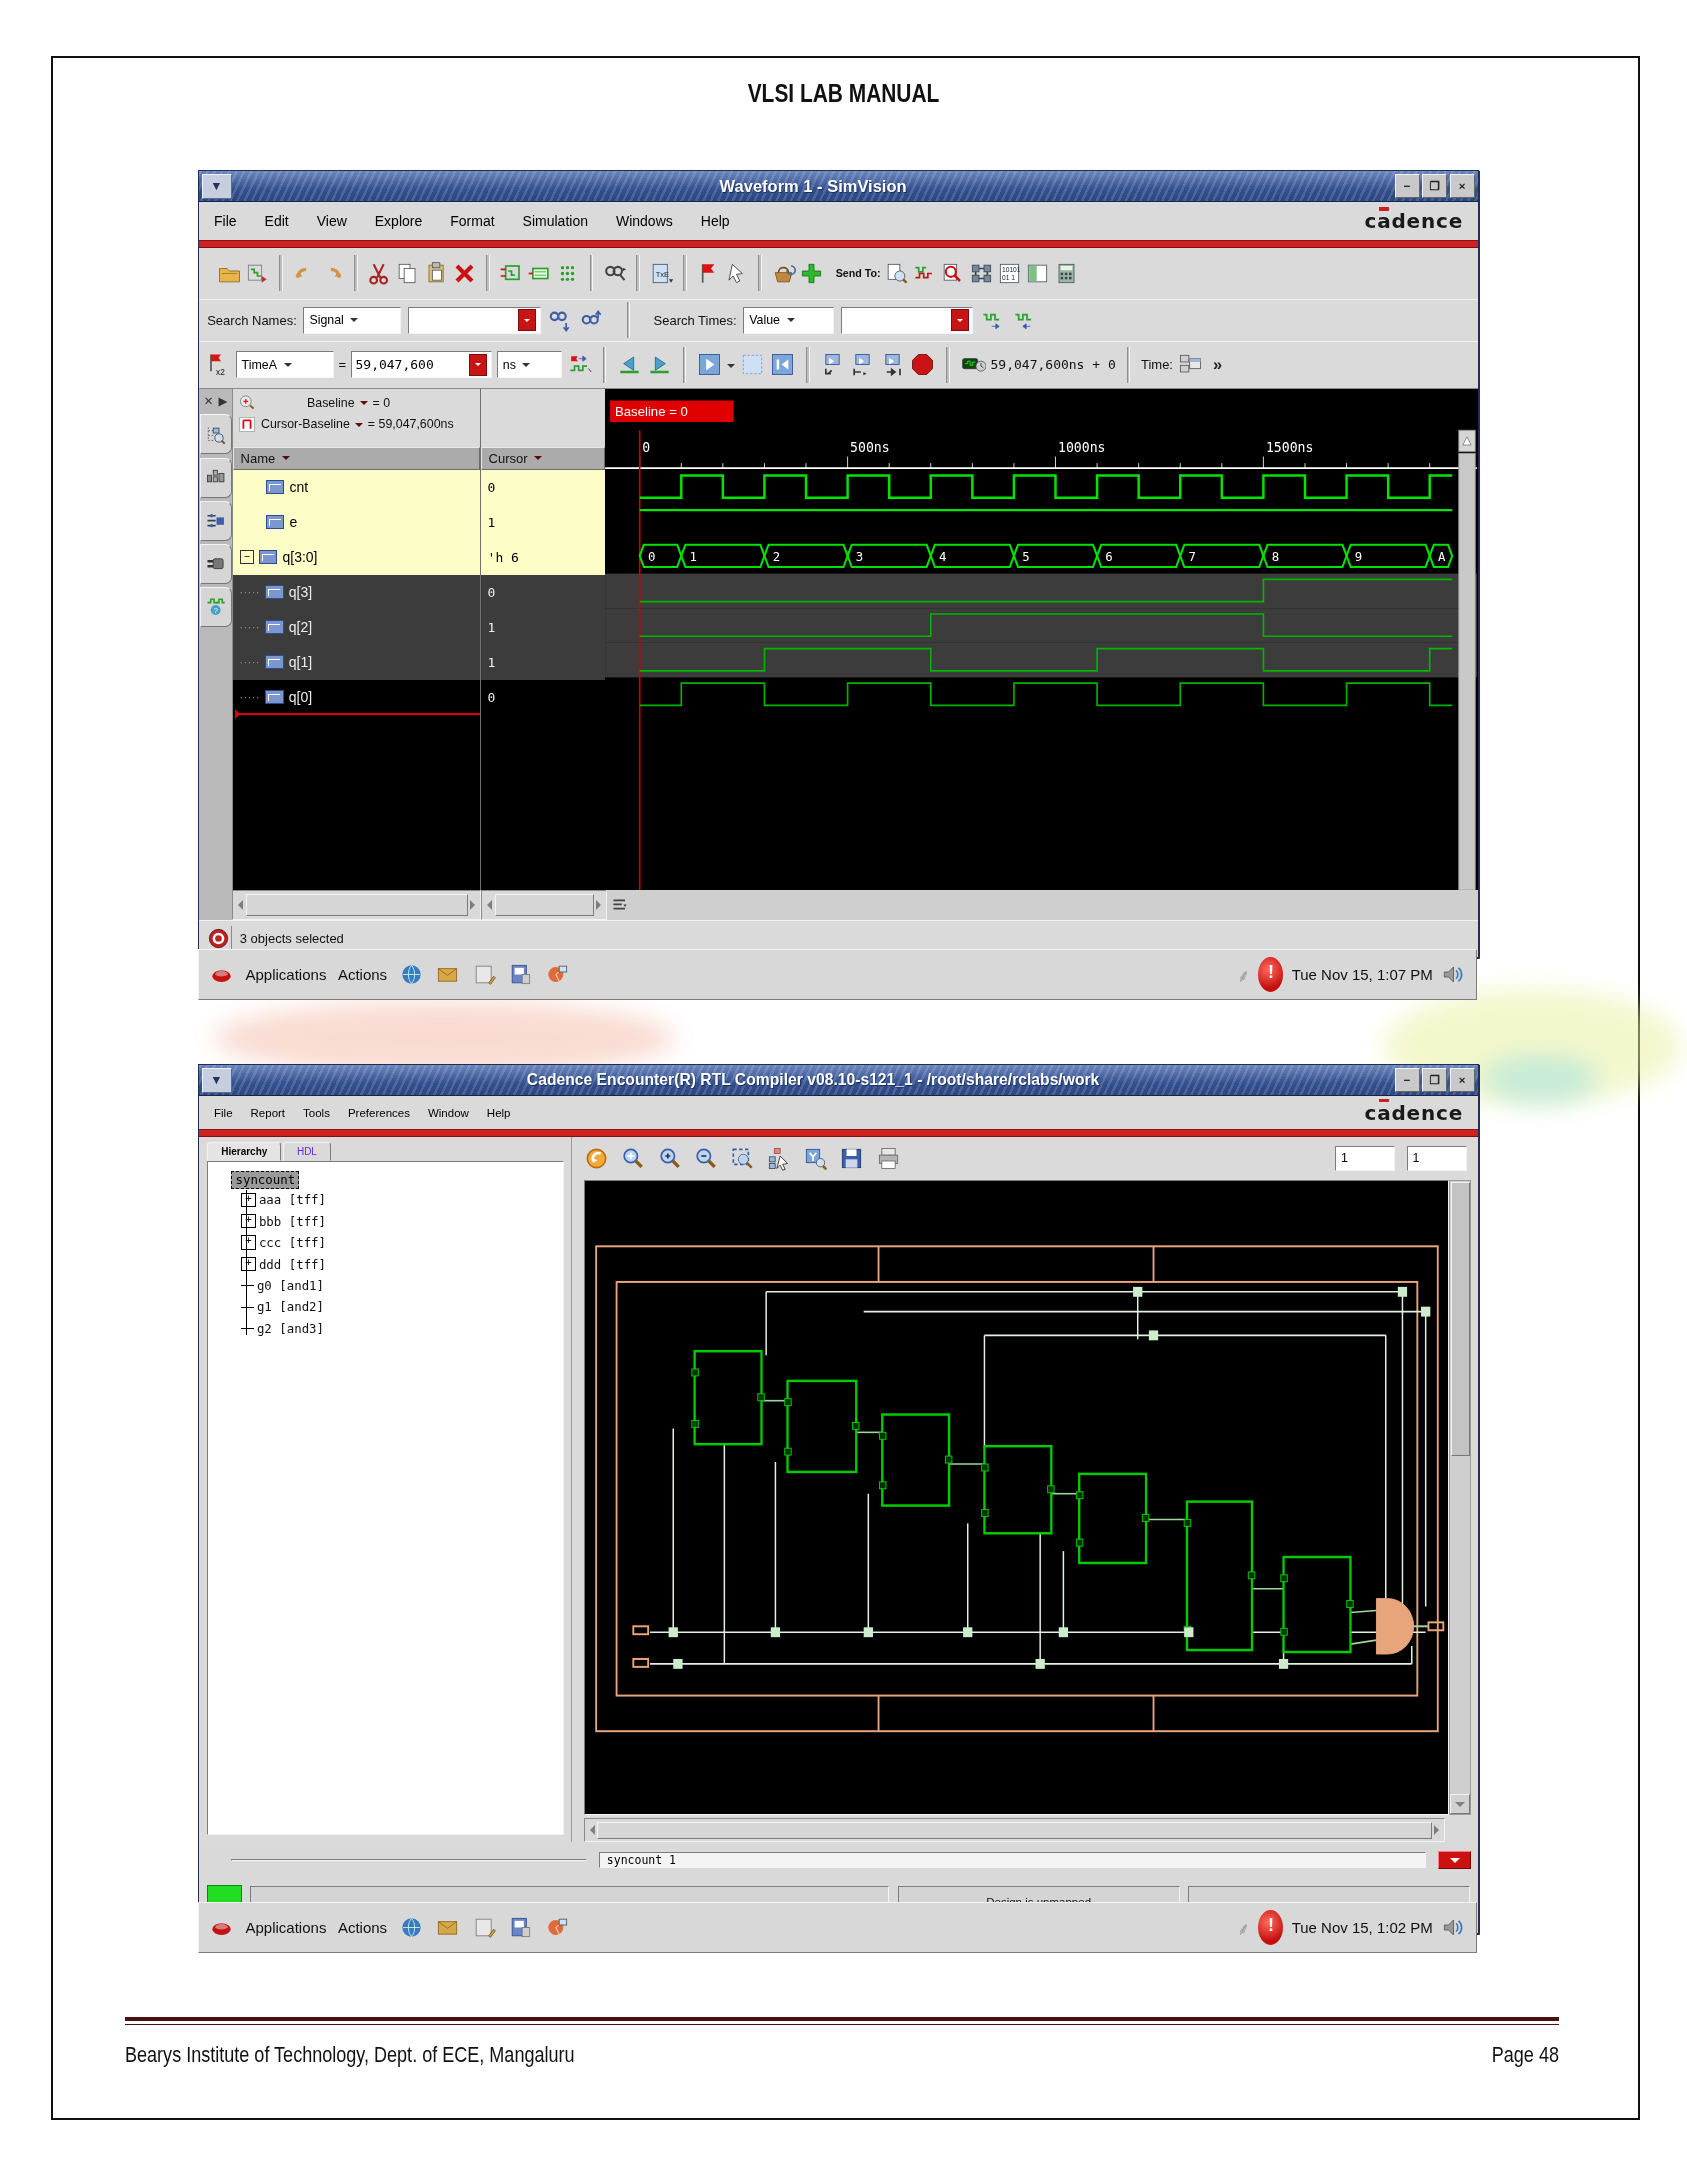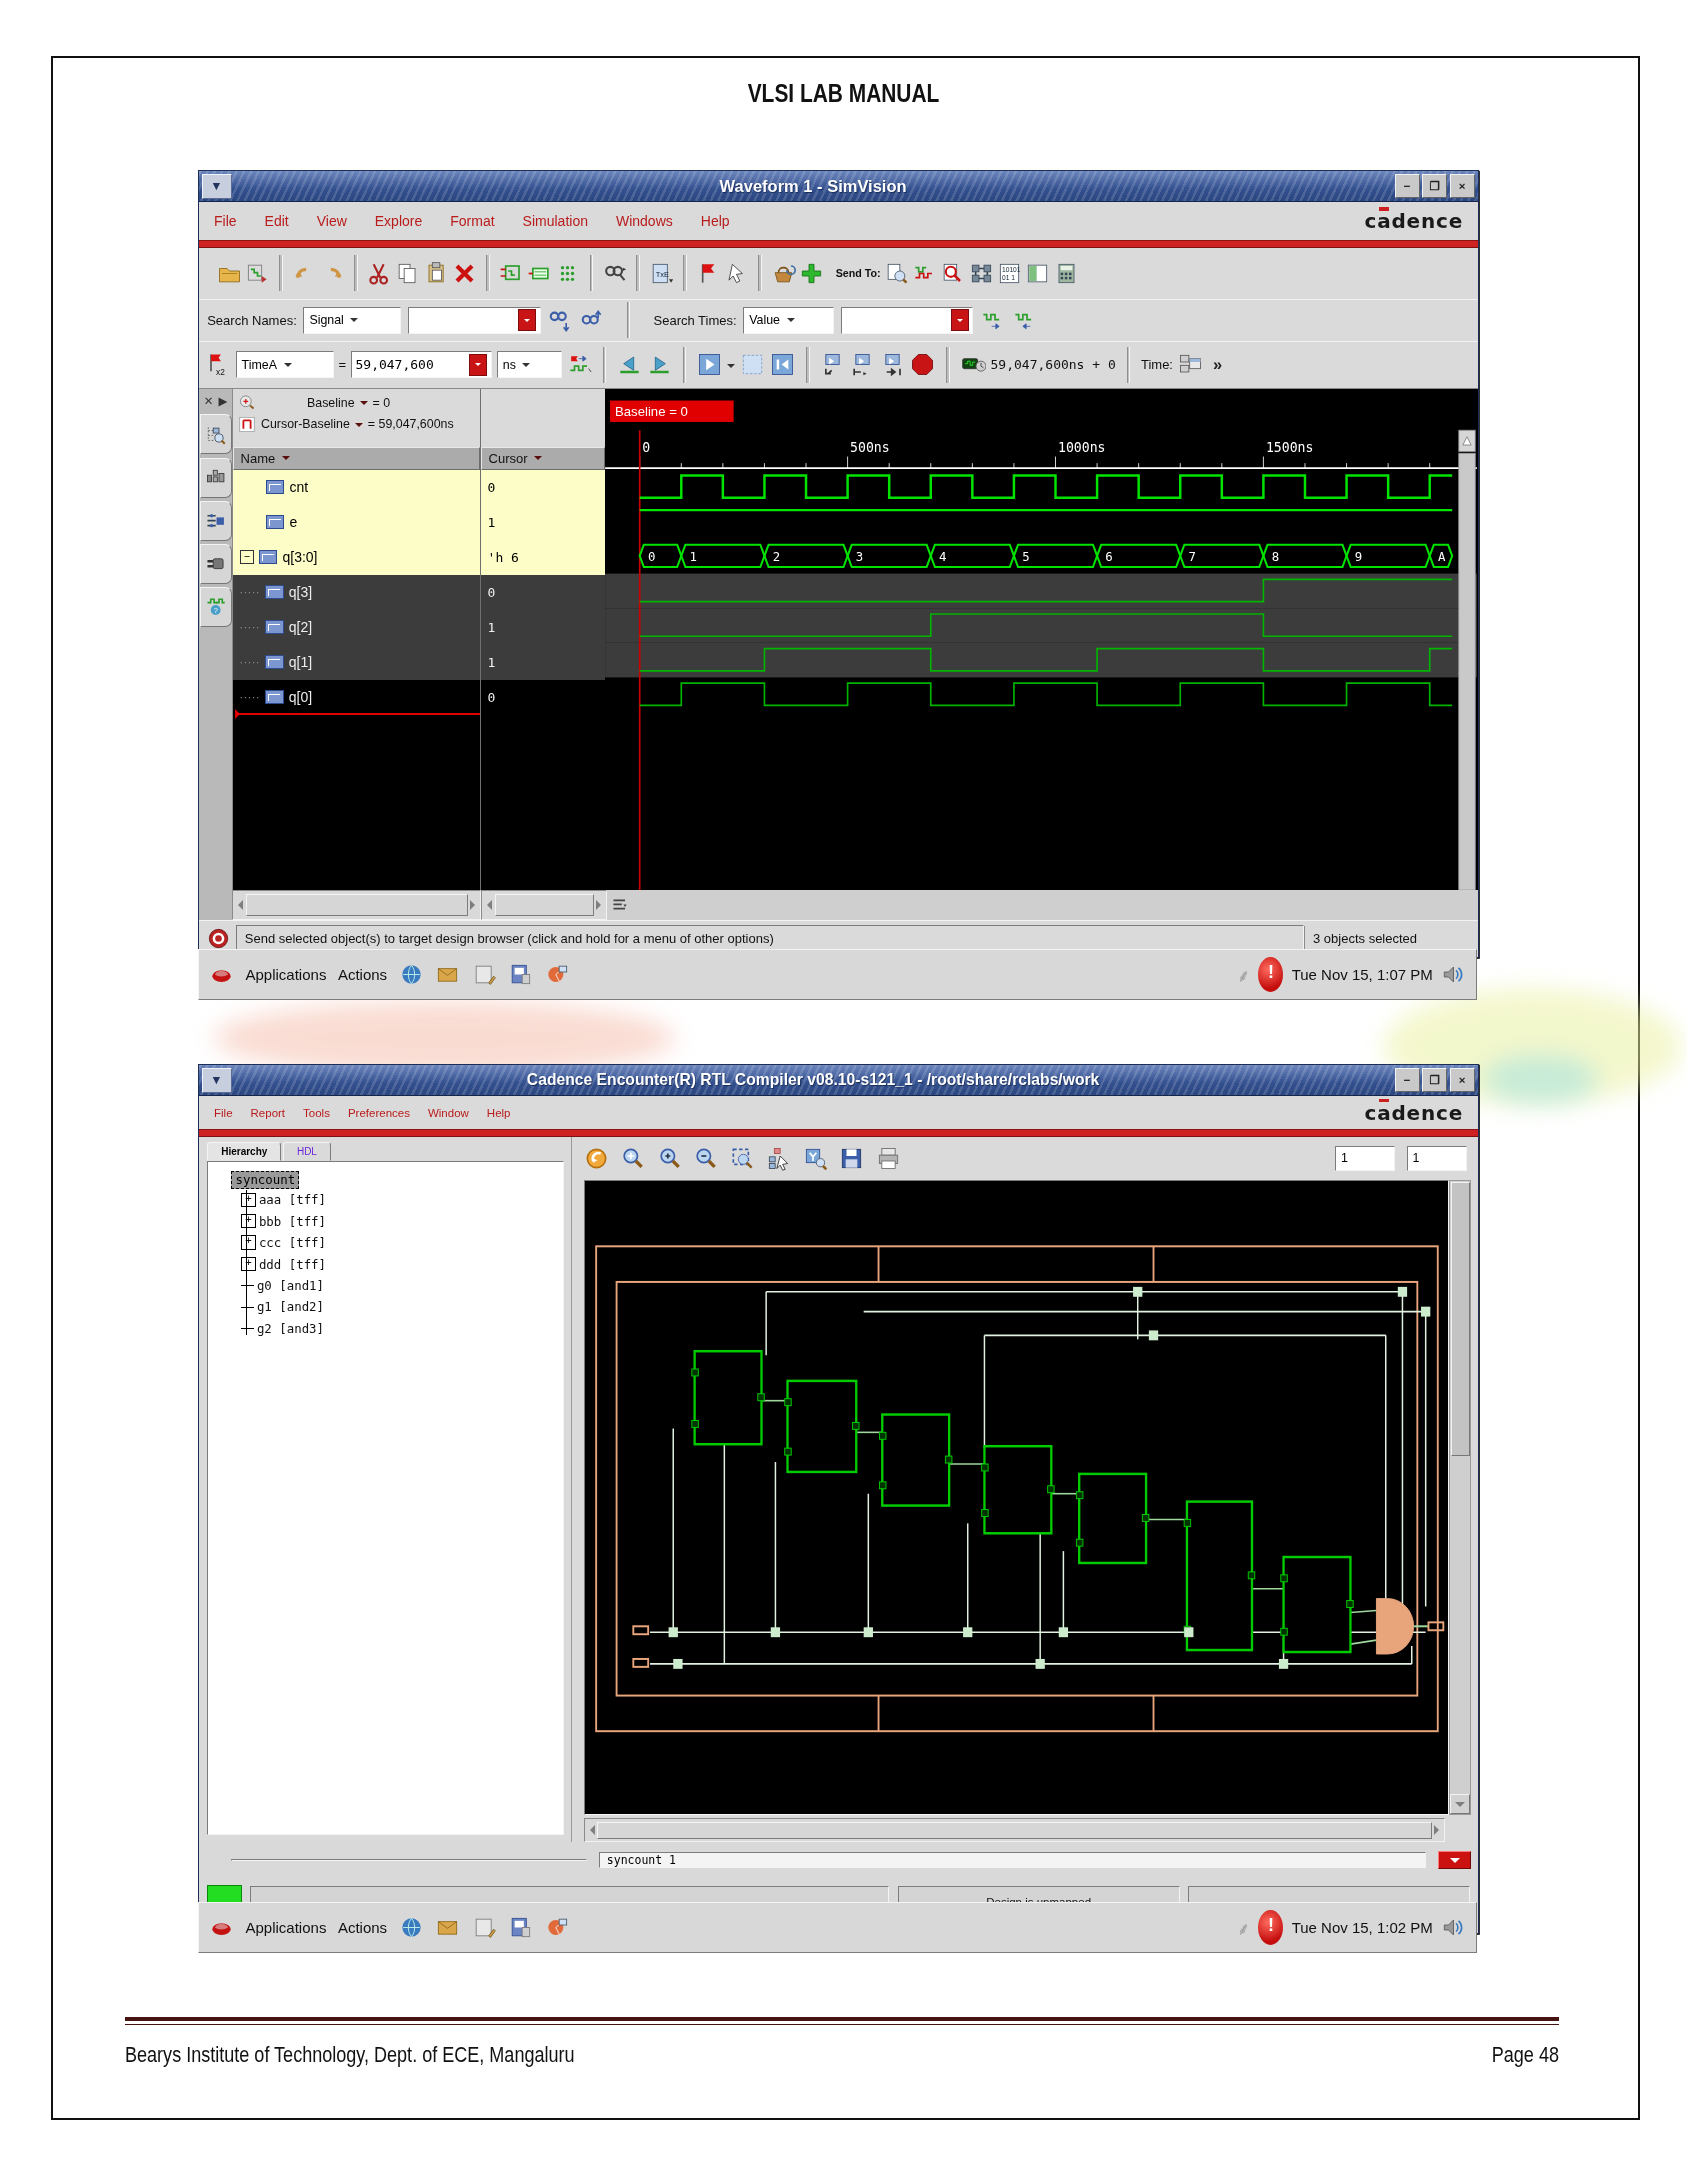--- a/index.html
+++ b/index.html
@@ -9,21 +9,21 @@
   
   .xwin{position:absolute;background:#d9d9d9;border:1.6px solid #1c2e55;box-shadow:0.8px 0.8px 0 #000;}
   .titlebar{height:30px;display:flex;align-items:center;background:
      repeating-linear-gradient(115deg,rgba(255,255,255,.14) 0 2.5px,rgba(0,0,0,0) 2.5px 6.6px),
      linear-gradient(#6c86bd,#33508f 60%,#2b4680);border-bottom:1.6px solid #16264a;}
   .winmenu-btn{width:28px;height:23px;margin-left:2.5px;background:#c7cede;border:1.6px solid;border-color:#eef1f7 #5b6c93 #5b6c93 #eef1f7;color:#22355f;font-size:12.4px;display:flex;align-items:center;justify-content:center;}
   .title-text{flex:1;text-align:center;color:#fff;font-weight:bold;font-size:16.5px;text-shadow:0.8px 0.8px 0.8px #1a2c55;}
   .winbtns{display:flex;gap:2.5px;margin-right:3.3px;}
   .winbtn{width:23px;height:21.4px;background:#c9c9c9;border:1.6px solid;border-color:#f2f2f2 #666 #666 #f2f2f2;display:flex;align-items:center;justify-content:center;font-size:11.5px;font-weight:bold;color:#222;}
   .menubar{display:flex;align-items:center;gap:28px;padding:0 15px;background:#dadada;}
-  .menubar .mi{font-size:14px;color:#b91c1c;}
+  .menubar .mi{font-size:14px;color:#000000;}
   .menubar2 .mi{font-size:11.5px;gap:18px;}
   .cadence{margin-left:auto;font-size:20px;font-weight:bold;color:#1a1a1a;letter-spacing:0.8px;position:relative;font-family:"DejaVu Sans",sans-serif;}
   .cadence i{font-style:normal;position:relative;}
   .cadence i:before{content:"";position:absolute;left:1.6px;top:-1.6px;width:10px;height:3.3px;background:#cc1f1f;}
   .redline{height:5.8px;background:#ce2121;border-top:0.8px solid #8e1414;border-bottom:0.8px solid #7d1111;}
   .raised{border:1.6px solid;border-color:#f4f4f4 #7c7c7c #7c7c7c #f4f4f4;}
   .sunken{border:1.6px solid;border-color:#7c7c7c #f4f4f4 #f4f4f4 #7c7c7c;}
   
   .tb{display:flex;align-items:center;background:#dadada;}
   .tb1{height:51px;padding:0 18px;gap:3.3px;}
@@ -707,21 +707,20 @@
   </div>
 
   <div class="statusbar">
     <span class="ic" style="margin-left:6.6px;">
         <svg viewBox="0 0 30 30">
           <circle cx="15" cy="15" r="11" fill="#b22" stroke="#611"></circle>
           <circle cx="15" cy="15" r="7" fill="#fff"></circle>
           <circle cx="15" cy="15" r="4" fill="#b22"></circle>
         </svg>
       </span>
-    <div class="statusmsg sunken" style="height:70%;display:flex;align-items:center;margin-left:5px;">Send selected object(s) to target design browser (click and hold for a menu of other options)</div>
     <div class="statussel">3  objects selected</div>
   </div>
 </div>
 
 <div class="taskbar" style="left:198px;top:949px;width:1279px;">
   <span class="ic">
       <svg viewBox="0 0 30 30">
         <ellipse cx="15" cy="17" rx="11" ry="7" fill="#c41111"></ellipse>
         <path d="M7 15c3-6 13-6 16 0-5 3-12 3-16 0z" fill="#e8e8e8" opacity=".5"></path>
       </svg>

